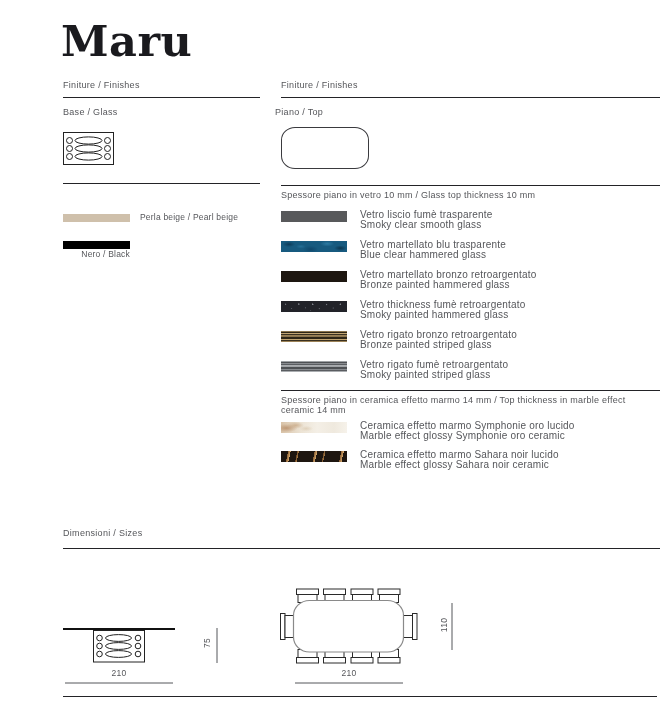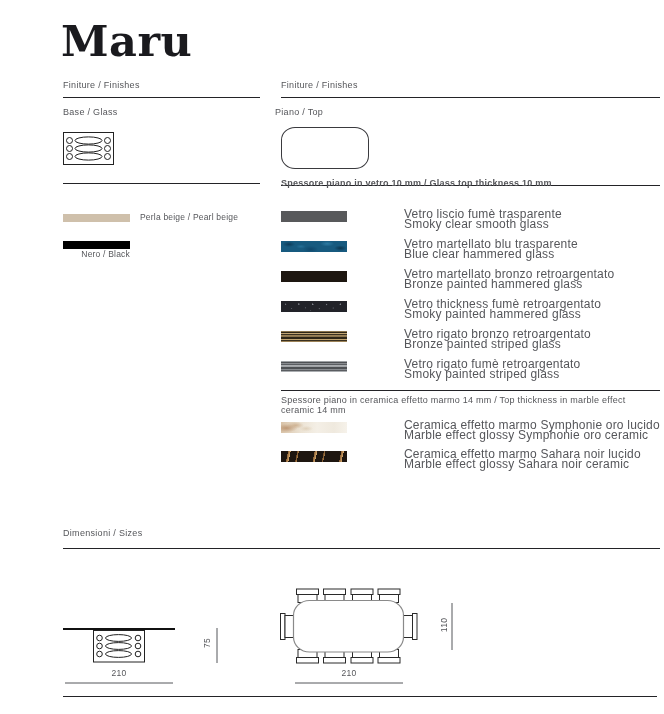--- a/index.html
+++ b/index.html
@@ -11,21 +11,21 @@
     position:absolute;left:61px;top:18px;margin:0;
     font-family:"DejaVu Serif", serif;font-weight:700;font-size:43px;line-height:46px;
     color:#1a1a1e;letter-spacing:0.5px;
   }
   .label{position:absolute;font-size:9px;letter-spacing:0.3px;color:#55565a;white-space:nowrap;}
   .hr{position:absolute;height:1px;background:#232327;}
   .sec-header{position:absolute;font-size:9px;letter-spacing:0.25px;color:#55565a;line-height:9.5px;}
 
   
   .frow{position:absolute;display:flex;align-items:flex-start;}
-  .frow .ftext{font-size:12px;line-height:9.5px;letter-spacing:0.2px;color:#55565a;white-space:nowrap;margin-left:44px;}
+  .frow .ftext{font-size:10px;line-height:9.5px;letter-spacing:0.2px;color:#55565a;white-space:nowrap;}
   .lrow{position:absolute;display:flex;align-items:flex-end;}
   .lsw{width:67px;height:8px;display:inline-block;}
   .lrow .ftext{font-size:8.5px;letter-spacing:0.2px;color:#55565a;margin-left:10px;white-space:nowrap;}
   .gsw{width:66px;height:11px;display:inline-block;margin-right:13px;margin-top:1px;flex:none;}
 
   
   .perla-beige{background:#cfc0ab;}
   .nero{background:#000000;}
   .vetro-liscio-fume{background:#58595b;}
   .vetro-martellato-blu{
@@ -147,21 +147,21 @@
     <span class="ftext">Nero / Black</span>
   </div>
 
   <div class="label" style="left:281px;top:80px;">Finiture / Finishes</div>
   <div class="hr" style="left:281px;top:97px;width:379px;"></div>
   <div class="label" style="left:275px;top:107px;">Piano / Top</div>
 
   <div class="top-shape"></div>
 
   <div class="hr" style="left:281px;top:185px;width:379px;"></div>
-  <div class="sec-header" style="left:281px;top:179px;width:372px;font-weight:bold;">Spessore piano in vetro 10 mm / Glass top thickness 10 mm</div>
+  <div class="sec-header" style="left:281px;top:191px;width:372px;">Spessore piano in vetro 10 mm / Glass top thickness 10 mm</div>
 
   <div class="frow" style="left:281px;top:210px;">
     <span class="gsw vetro-liscio-fume"></span>
     <span class="ftext"><span>Vetro liscio fumè trasparente</span><br>
     <span>Smoky clear smooth glass</span></span>
   </div>
   <div class="frow" style="left:281px;top:270px;">
     <span class="gsw vetro-martellato-bronzo"></span>
     <span class="ftext"><span>Vetro martellato bronzo retroargentato</span><br>
     <span>Bronze painted hammered glass</span></span>

